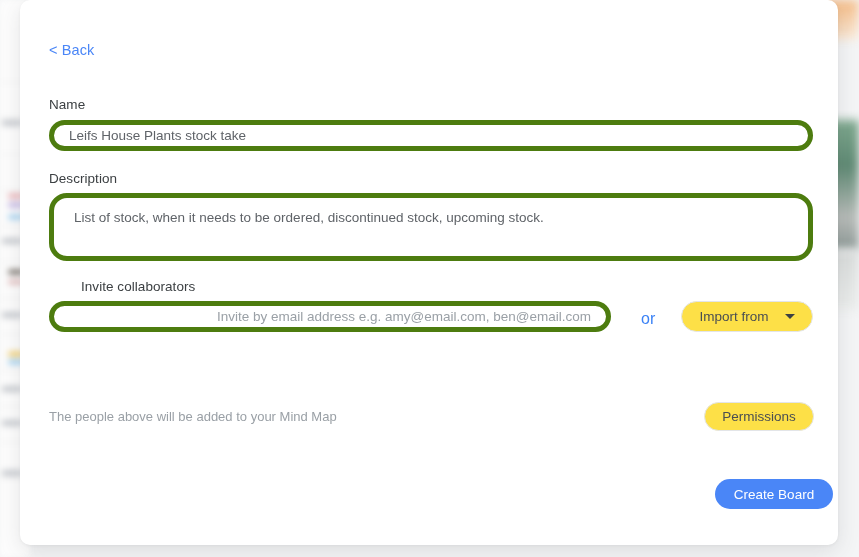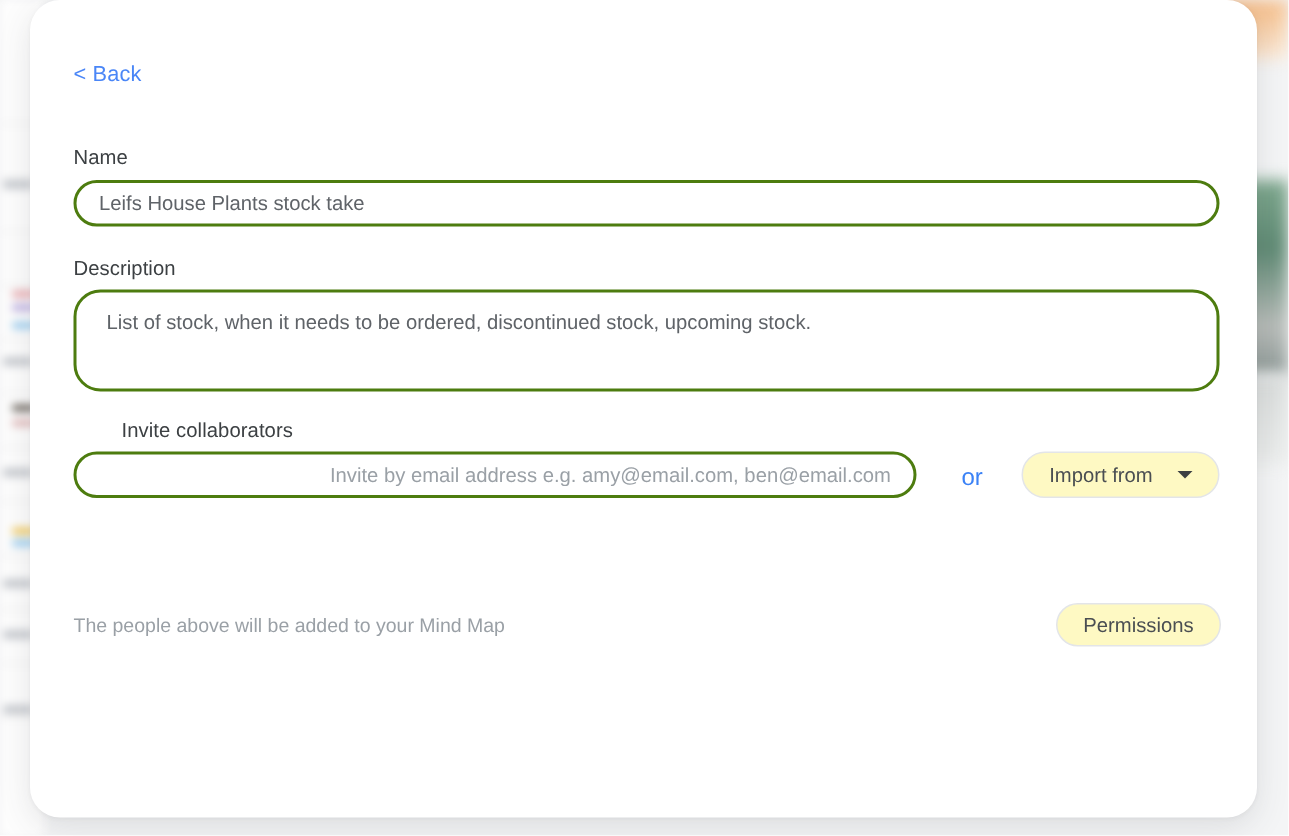--- a/index.html
+++ b/index.html
@@ -73,21 +73,21 @@
   }
 
   
   #modal {
     position: absolute;
     left: 20px;
     top: 0px;
     width: 818px;
     height: 545px;
     background: #ffffff;
-    border-radius: 20px;
+    border-radius: 10px;
     box-shadow: 0 6px 22px rgba(60, 64, 70, 0.13),
                 0 1px 3px rgba(60, 64, 70, 0.06);
     box-sizing: border-box;
   }
 
   .back-link {
     position: absolute;
     left: 29px;
     top: 42px;
     font-size: 14.5px;
@@ -101,21 +101,21 @@
     left: 29px;
     font-size: 13.5px;
     color: #3c4043;
     letter-spacing: 0.05px;
   }
 
   .text-input {
     position: absolute;
     left: 29px;
     box-sizing: border-box;
-    border: 2px solid #4d7c0f;
+    border: 5px solid #4d7c0f;
     background: #ffffff;
     font-family: "Liberation Sans", sans-serif;
     font-size: 13.5px;
     color: #5f6368;
     outline: none;
   }
 
   #name-input {
     top: 120px;
     width: 764px;
@@ -149,21 +149,21 @@
     left: 621px;
     top: 310px;
     font-size: 16px;
     color: #3b82f6;
   }
 
   .pill-button {
     position: absolute;
     box-sizing: border-box;
     border: 1px solid #e3e5e8;
-    background: #fef9c3;
+    background: #fde047;
     border-radius: 16px;
     font-family: "Liberation Sans", sans-serif;
     font-size: 13.5px;
     color: #4a4e52;
     cursor: pointer;
     display: flex;
     align-items: center;
     justify-content: center;
   }
 
@@ -335,14 +335,15 @@
     <span class="caret"></span>
   </div>
 
 
   <div class="note-text">The people above will be added to your Mind Map</div>
 
   <div id="permissions-button" class="pill-button">
     <span>Permissions</span>
   </div>
 
+  <button id="create-board-button">Create Board</button>
 
 </div>
 
 </body></html>

